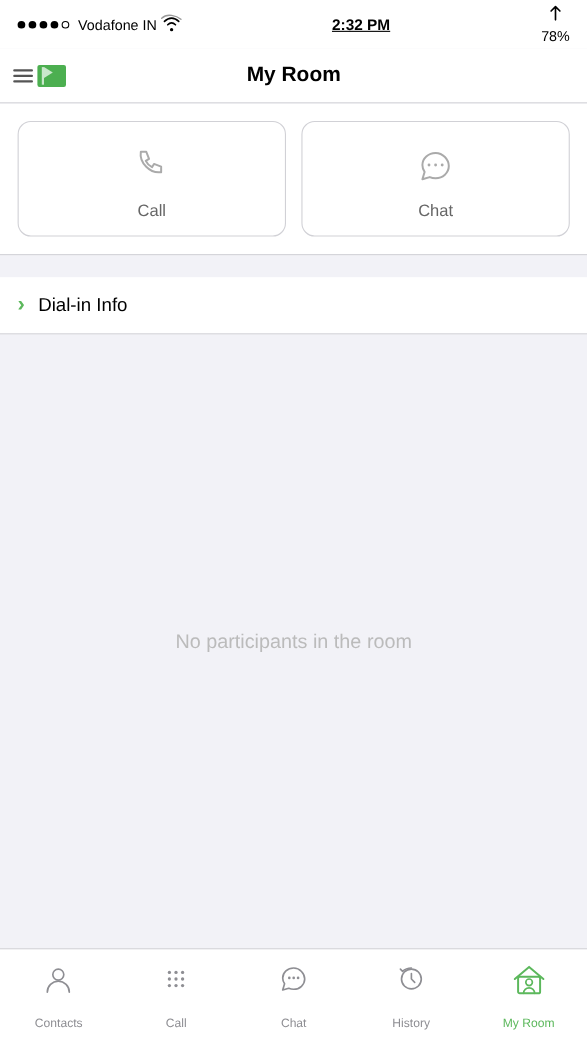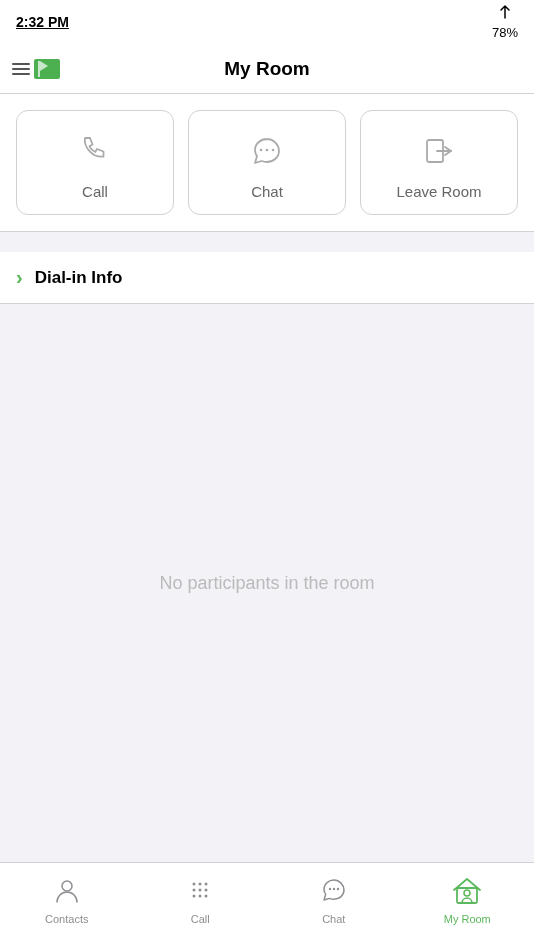--- a/index.html
+++ b/index.html
@@ -158,21 +158,21 @@
       margin-top: 20px;
     }
     .chevron-right {
       color: #5cb85c;
       font-size: 20px;
       font-weight: 600;
       margin-right: 12px;
     }
     .dialin-label {
       font-size: 17px;
-      font-weight: 700;
+      font-weight: 400;
       color: #000;
     }
 
     
     .empty-state {
       display: flex;
       align-items: center;
       justify-content: center;
       flex: 1;
       padding: 60px 20px;
@@ -201,21 +201,21 @@
       border-top: 1px solid #d1d1d6;
       display: flex;
       align-items: flex-start;
       padding-top: 8px;
     }
     .tab-item {
       flex: 1;
       display: flex;
       flex-direction: column;
       align-items: center;
-      gap: 8px;
+      gap: 20px;
       cursor: pointer;
       padding-top: 4px;
     }
     .tab-icon {
       width: 30px;
       height: 30px;
       display: flex;
       align-items: center;
       justify-content: center;
     }
@@ -226,20 +226,38 @@
     .tab-label.active {
       color: #5cb85c;
     }
 
     svg { overflow: visible; }
   </style>
 </head>
 <body>
 
 <div class="status-bar">
+  <div class="status-left">
+    <div class="status-dots">
+      <div class="dot"></div>
+      <div class="dot"></div>
+      <div class="dot"></div>
+      <div class="dot"></div>
+      <div class="dot empty"></div>
+    </div>
+    <span class="status-carrier">Vodafone IN</span>
+    <span class="wifi-icon">
+      <svg width="18" height="14" viewBox="0 0 18 14" fill="none">
+        <path d="M9 11.5a1.5 1.5 0 110 3 1.5 1.5 0 010-3z" fill="#000"></path>
+        <path d="M5.5 8.5C6.7 7.3 7.8 6.8 9 6.8s2.3.5 3.5 1.7" stroke="#000" stroke-width="1.5" fill="none" stroke-linecap="round"></path>
+        <path d="M2.5 5.5C4.5 3.5 6.6 2.5 9 2.5s4.5 1 6.5 3" stroke="#000" stroke-width="1.5" fill="none" stroke-linecap="round"></path>
+        <path d="M0 2.5C2.7 0 5.6 -0.5 9 0s6 1.5 8.5 3.5" stroke="#000" stroke-width="1.3" fill="none" stroke-linecap="round" opacity="0.4"></path>
+      </svg>
+    </span>
+  </div>
   <div class="status-center">2:32 PM</div>
   <div class="status-right">
 
     <svg width="14" height="14" viewBox="0 0 14 14">
       <circle cx="7" cy="7" r="6" stroke="#000" stroke-width="1.3" fill="none"></circle>
       <path d="M7 1C7 1 5 4 5 7s2 6 2 6" stroke="#000" stroke-width="1" fill="none"></path>
       <path d="M7 1C7 1 9 4 9 7s-2 6-2 6" stroke="#000" stroke-width="1" fill="none"></path>
       <path d="M1 7h12" stroke="#000" stroke-width="1" fill="none"></path>
     </svg>
 
@@ -283,30 +301,20 @@
         <svg width="36" height="36" viewBox="0 0 36 36">
           <path d="M18 6C11.4 6 6 10.9 6 17c0 2.3.7 4.5 2 6.3L6 30l6.7-2c1.6.7 3.4 1 5.3 1 6.6 0 12-4.9 12-11S24.6 6 18 6z" stroke="#aaa" stroke-width="1.8" fill="none" stroke-linecap="round" stroke-linejoin="round"></path>
           <circle cx="12" cy="17" r="1.3" fill="#aaa"></circle>
           <circle cx="18" cy="17" r="1.3" fill="#aaa"></circle>
           <circle cx="24" cy="17" r="1.3" fill="#aaa"></circle>
         </svg>
       </div>
       <span class="action-label">Chat</span>
     </div>
 
-    <div class="action-card">
-      <div class="action-icon">
-        <svg width="36" height="36" viewBox="0 0 36 36">
-          <rect x="6" y="7" width="16" height="22" rx="2" stroke="#aaa" stroke-width="1.8" fill="none"></rect>
-          <path d="M24 14l6 4-6 4" stroke="#aaa" stroke-width="1.8" fill="none" stroke-linecap="round" stroke-linejoin="round"></path>
-          <path d="M16 18h14" stroke="#aaa" stroke-width="1.8" stroke-linecap="round"></path>
-        </svg>
-      </div>
-      <span class="action-label">Leave Room</span>
-    </div>
   </div>
 
   <div class="dialin-row">
     <span class="chevron-right">›</span>
     <span class="dialin-label">Dial-in Info</span>
   </div>
 
   <div class="empty-state">
     <span class="empty-text">No participants in the room</span>
   </div>
@@ -346,20 +354,30 @@
       <svg width="28" height="28" viewBox="0 0 28 28">
         <path d="M14 4C8.5 4 4 8.1 4 13.2c0 1.9.6 3.7 1.7 5.2L4 24l5.5-1.6c1.4.6 2.9.9 4.5.9 5.5 0 10-4.1 10-9.2S19.5 4 14 4z" stroke="#8e8e93" stroke-width="1.5" fill="none" stroke-linecap="round" stroke-linejoin="round"></path>
         <circle cx="10" cy="13" r="1.2" fill="#8e8e93"></circle>
         <circle cx="14" cy="13" r="1.2" fill="#8e8e93"></circle>
         <circle cx="18" cy="13" r="1.2" fill="#8e8e93"></circle>
       </svg>
     </div>
     <span class="tab-label">Chat</span>
   </div>
 
+  <div class="tab-item">
+    <div class="tab-icon">
+      <svg width="28" height="28" viewBox="0 0 28 28">
+        <circle cx="14" cy="14" r="9" stroke="#8e8e93" stroke-width="1.5" fill="none"></circle>
+        <path d="M14 9v5l3 3" stroke="#8e8e93" stroke-width="1.5" fill="none" stroke-linecap="round" stroke-linejoin="round"></path>
+        <path d="M6 7L4 5M6 7C8 5 11 4 14 4" stroke="#8e8e93" stroke-width="1.5" fill="none" stroke-linecap="round"></path>
+      </svg>
+    </div>
+    <span class="tab-label">History</span>
+  </div>
 
   <div class="tab-item">
     <div class="tab-icon">
       <svg width="30" height="30" viewBox="0 0 30 30">
 
         <rect x="5" y="13" width="20" height="15" rx="1.5" stroke="#5cb85c" stroke-width="1.8" fill="none"></rect>
         <path d="M2 15L15 4l13 11" stroke="#5cb85c" stroke-width="1.8" fill="none" stroke-linecap="round" stroke-linejoin="round"></path>
         <circle cx="15" cy="18" r="3" stroke="#5cb85c" stroke-width="1.5" fill="none"></circle>
         <path d="M10 28c0-2.8 2.2-5 5-5s5 2.2 5 5" stroke="#5cb85c" stroke-width="1.5" fill="none" stroke-linecap="round"></path>
       </svg>

